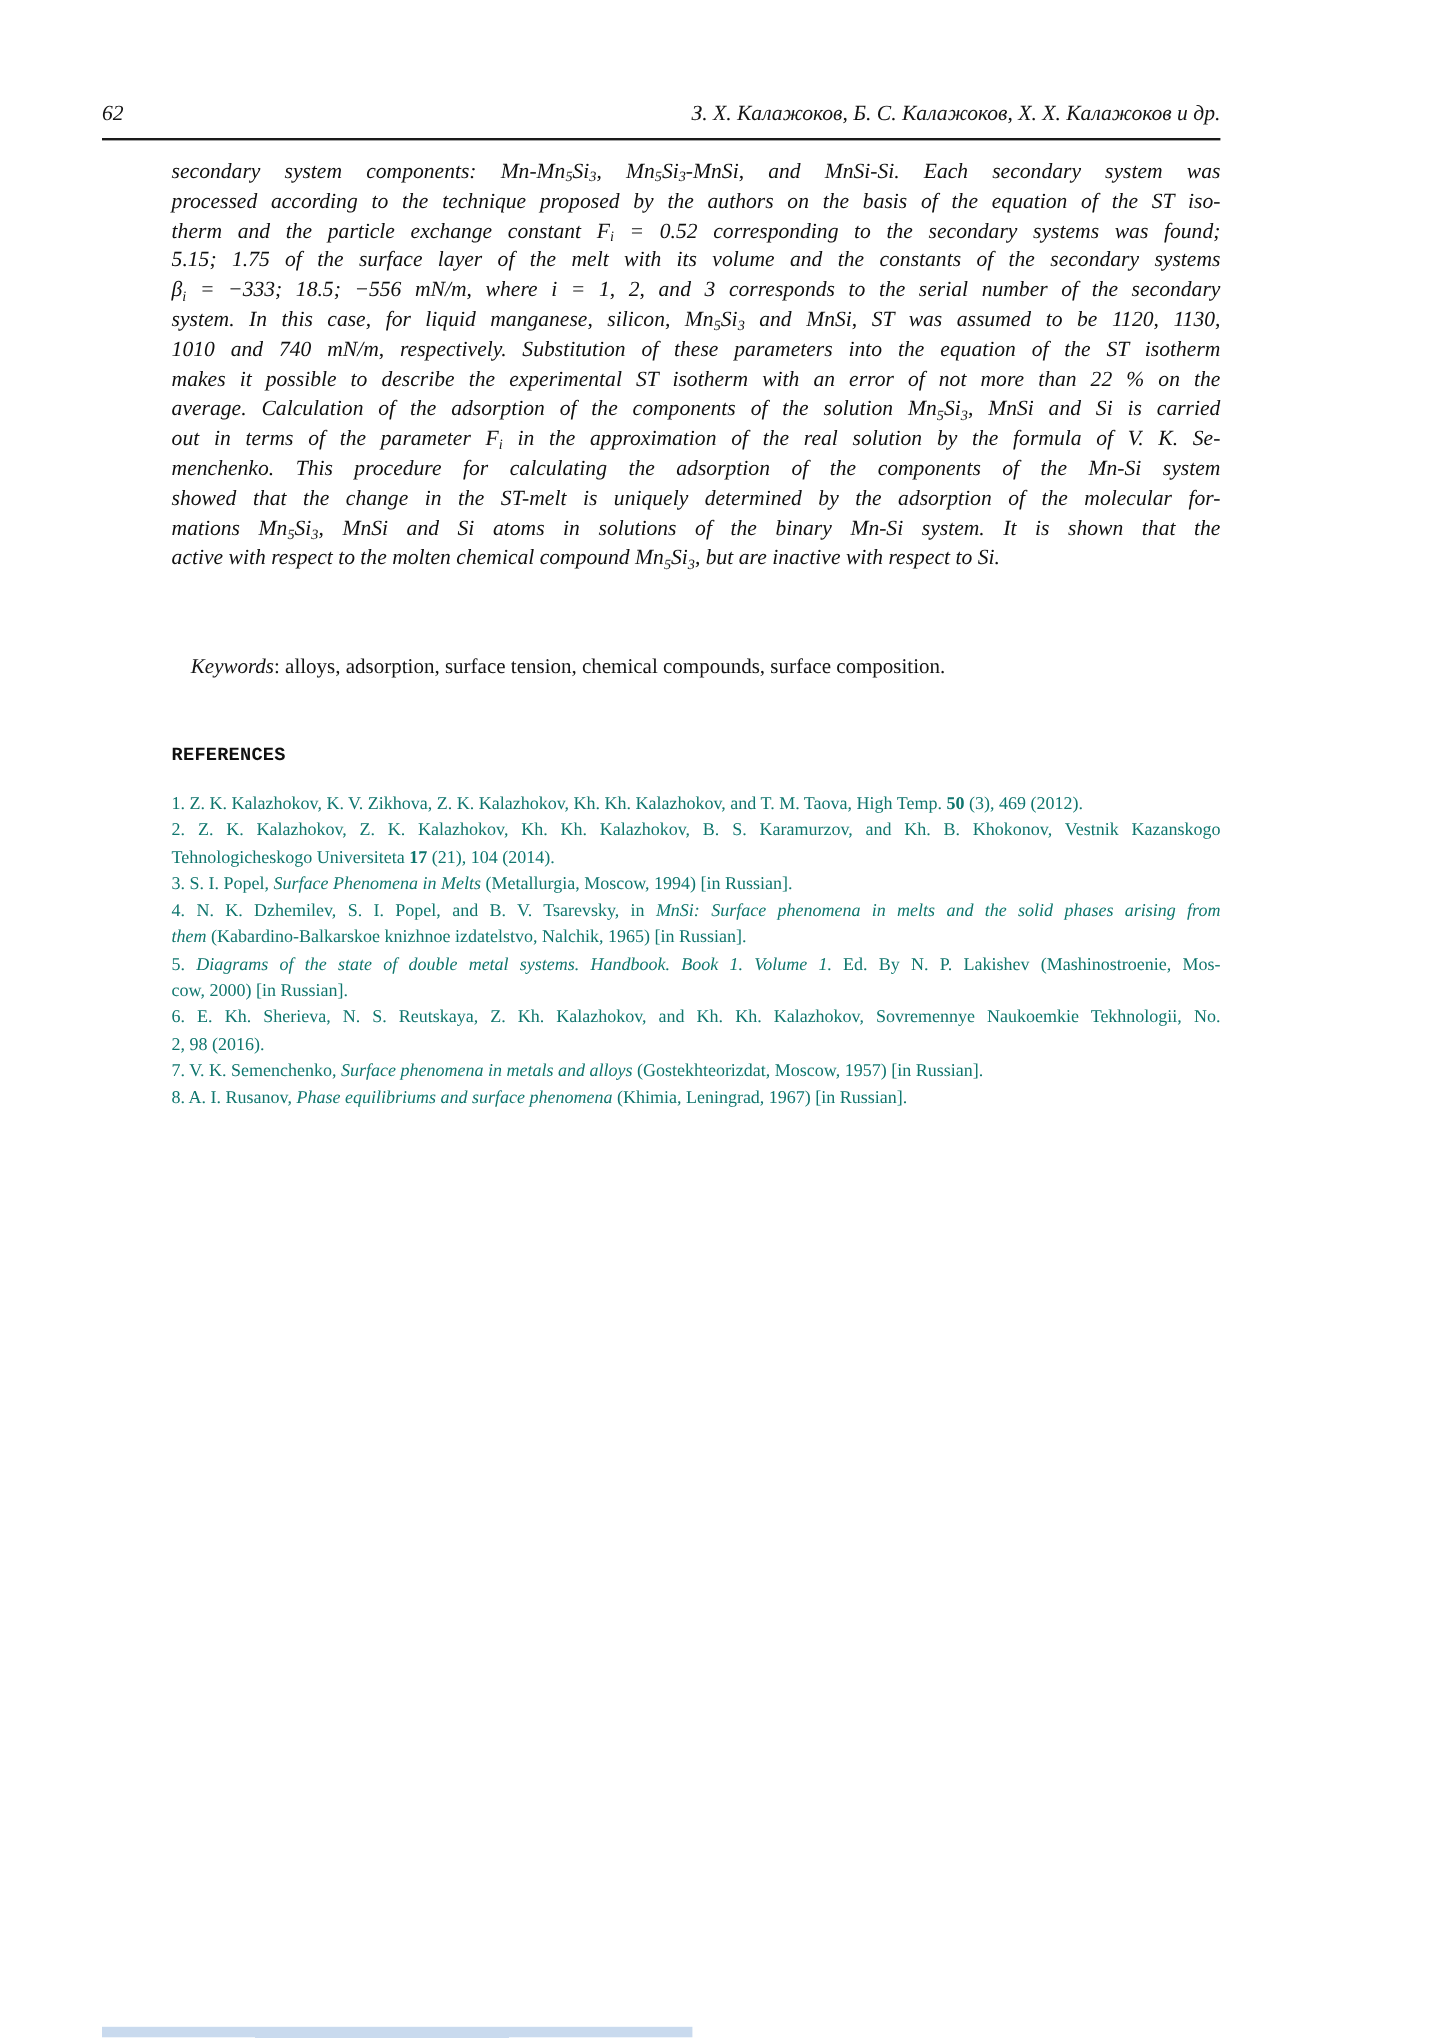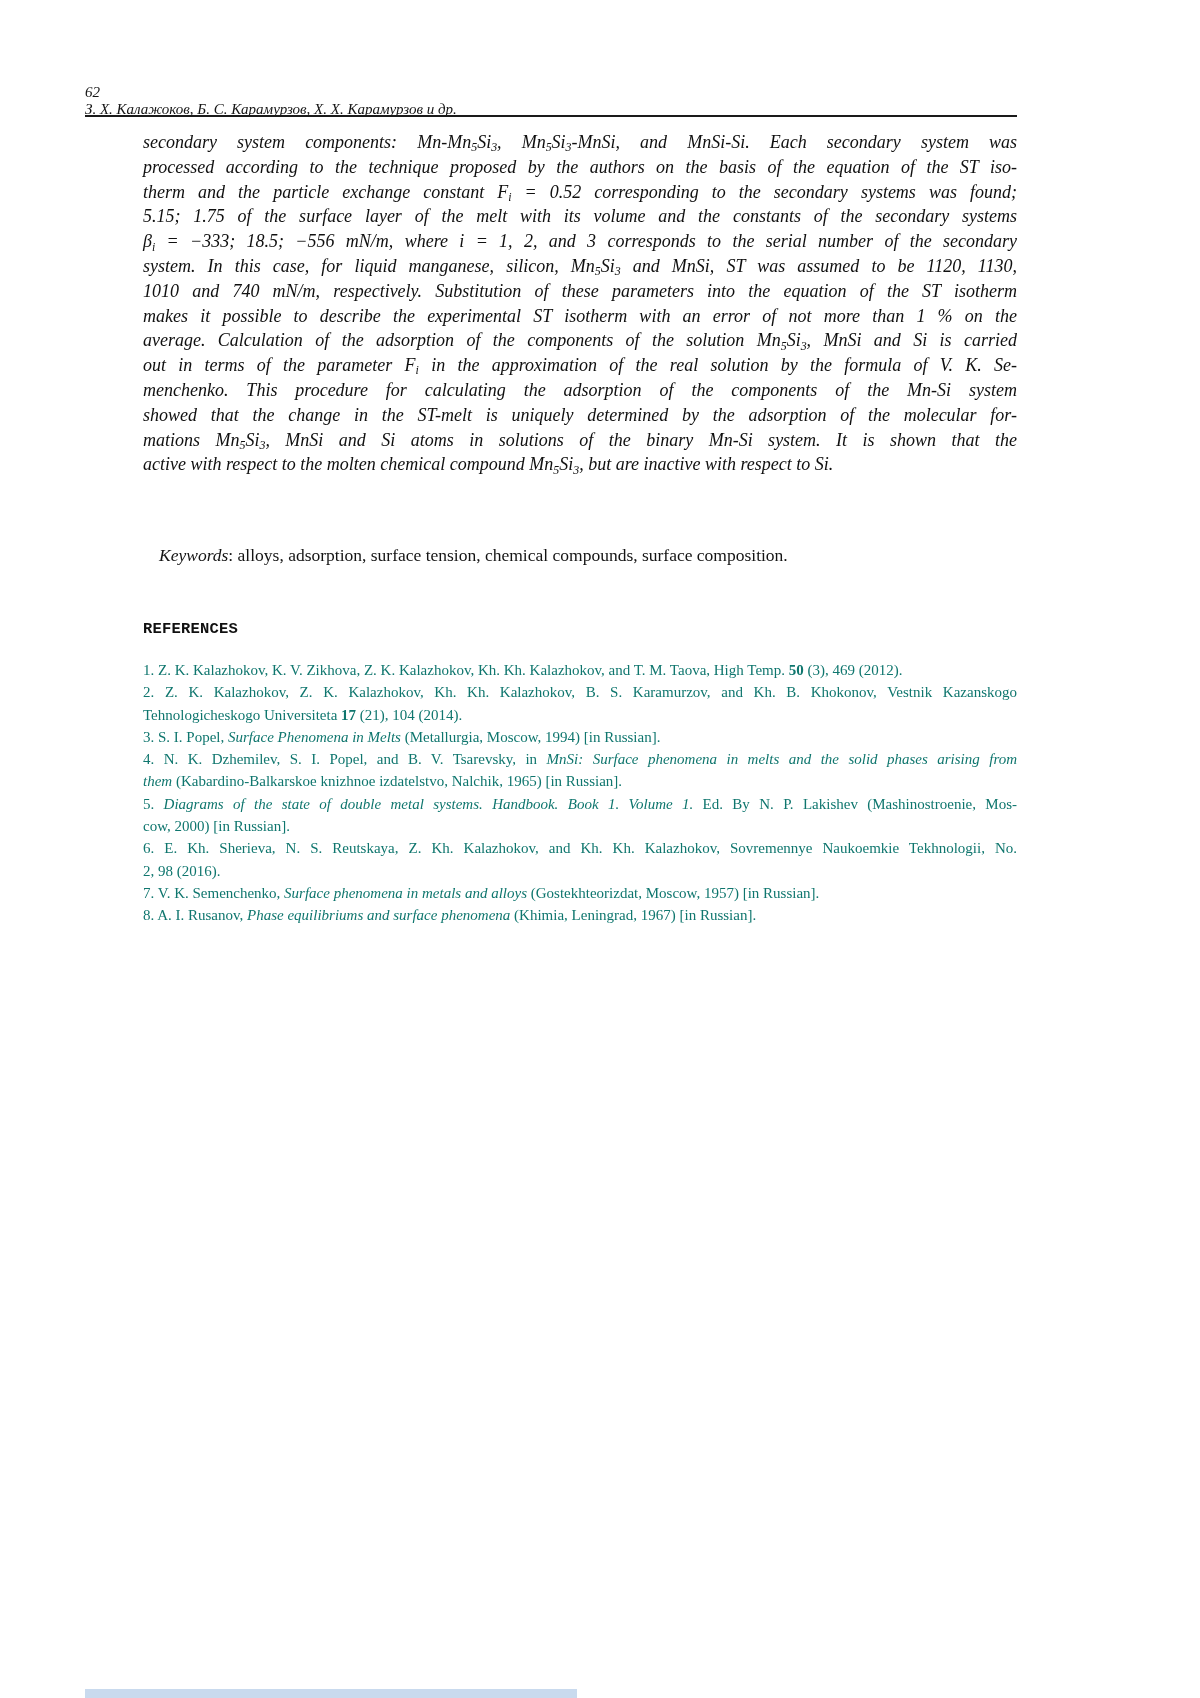--- a/index.html
+++ b/index.html
@@ -17,26 +17,25 @@
     background: #ffffff;
     font-family: "Liberation Serif", "DejaVu Serif", serif;
     color: #121212;
   }
   .header {
     position: absolute;
     left: 85px;
     top: 84px;
     width: 932px;
     display: flex;
-    justify-content: center;
+    justify-content: space-between;
     align-items: baseline;
     font-style: italic;
-    font-size: 15px;
+    font-size: 18px;
     color: #141414;
-    flex-direction: column;
   }
   .rule {
     position: absolute;
     left: 85px;
     top: 115px;
     width: 932px;
     height: 2px;
     background: #1a1a1a;
   }
   .abstract {
@@ -114,42 +113,42 @@
     background: #c9daee; 
   }
 </style>
 </head>
 <body>
 
 <div class="page">
 
   <div class="header">
     <span>62</span>
-    <span>З. Х. Калажоков, Б. С. Карамурзов, Х. Х. Карамурзов и др.</span>
+    <span>З. Х. Калажоков, Б. С. Калажоков, Х. Х. Калажоков и др.</span>
   </div>
 
   <div class="rule"></div>
 
   <div class="abstract">
 
       <div class="abstract-line">secondary system components: Mn-Mn<sub>5</sub>Si<sub>3</sub>, Mn<sub>5</sub>Si<sub>3</sub>-MnSi, and MnSi-Si. Each secondary system was</div>
 
       <div class="abstract-line">processed according to the technique proposed by the authors on the basis of the equation of the ST iso-</div>
 
       <div class="abstract-line">therm and the particle exchange constant F<sub>i</sub> = 0.52 corresponding to the secondary systems was found;</div>
 
       <div class="abstract-line">5.15; 1.75 of the surface layer of the melt with its volume and the constants of the secondary systems</div>
 
       <div class="abstract-line">β<sub>i</sub> = −333; 18.5; −556 mN/m, where i = 1, 2, and 3 corresponds to the serial number of the secondary</div>
 
       <div class="abstract-line">system. In this case, for liquid manganese, silicon, Mn<sub>5</sub>Si<sub>3</sub> and MnSi, ST was assumed to be 1120, 1130,</div>
 
       <div class="abstract-line">1010 and 740 mN/m, respectively. Substitution of these parameters into the equation of the ST isotherm</div>
 
-      <div class="abstract-line">makes it possible to describe the experimental ST isotherm with an error of not more than 1 % on the</div>
+      <div class="abstract-line">makes it possible to describe the experimental ST isotherm with an error of not more than 22 % on the</div>
 
       <div class="abstract-line">average. Calculation of the adsorption of the components of the solution Mn<sub>5</sub>Si<sub>3</sub>, MnSi and Si is carried</div>
 
       <div class="abstract-line">out in terms of the parameter F<sub>i</sub> in the approximation of the real solution by the formula of V. K. Se-</div>
 
       <div class="abstract-line">menchenko. This procedure for calculating the adsorption of the components of the Mn-Si system</div>
 
       <div class="abstract-line">showed that the change in the ST-melt is uniquely determined by the adsorption of the molecular for-</div>
 
       <div class="abstract-line">mations Mn<sub>5</sub>Si<sub>3</sub>, MnSi and Si atoms in solutions of the binary Mn-Si system. It is shown that the</div>

